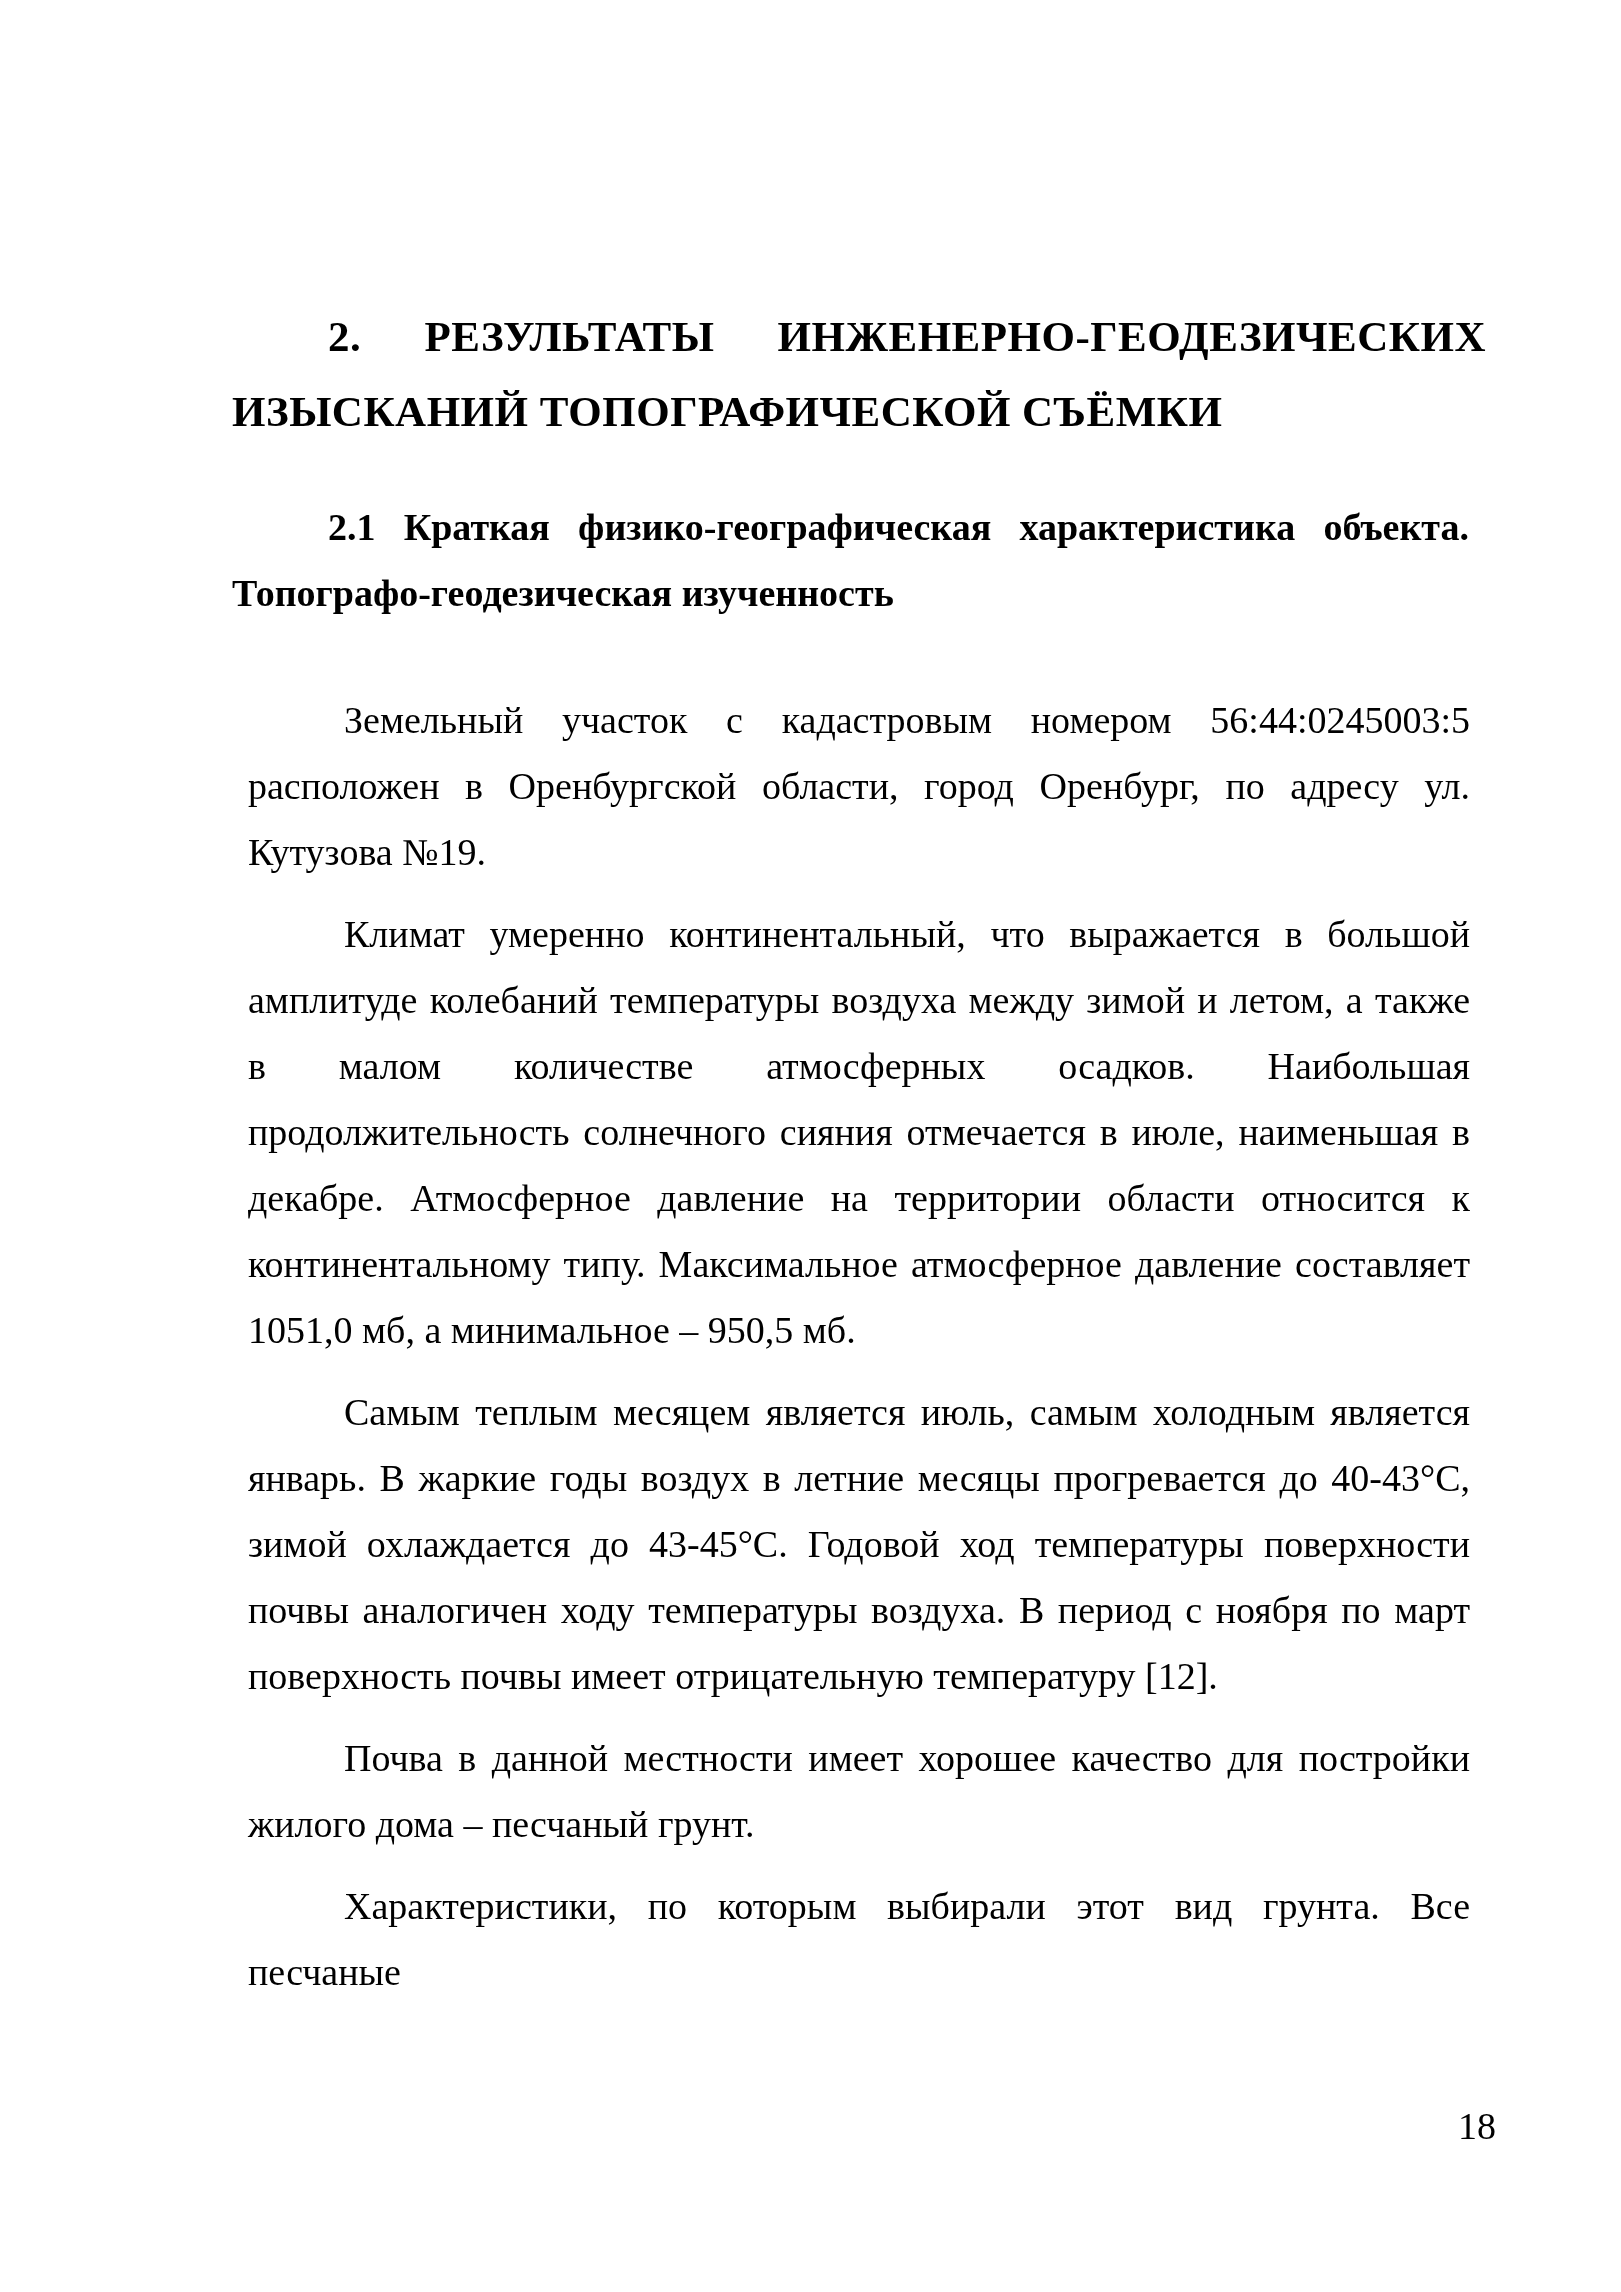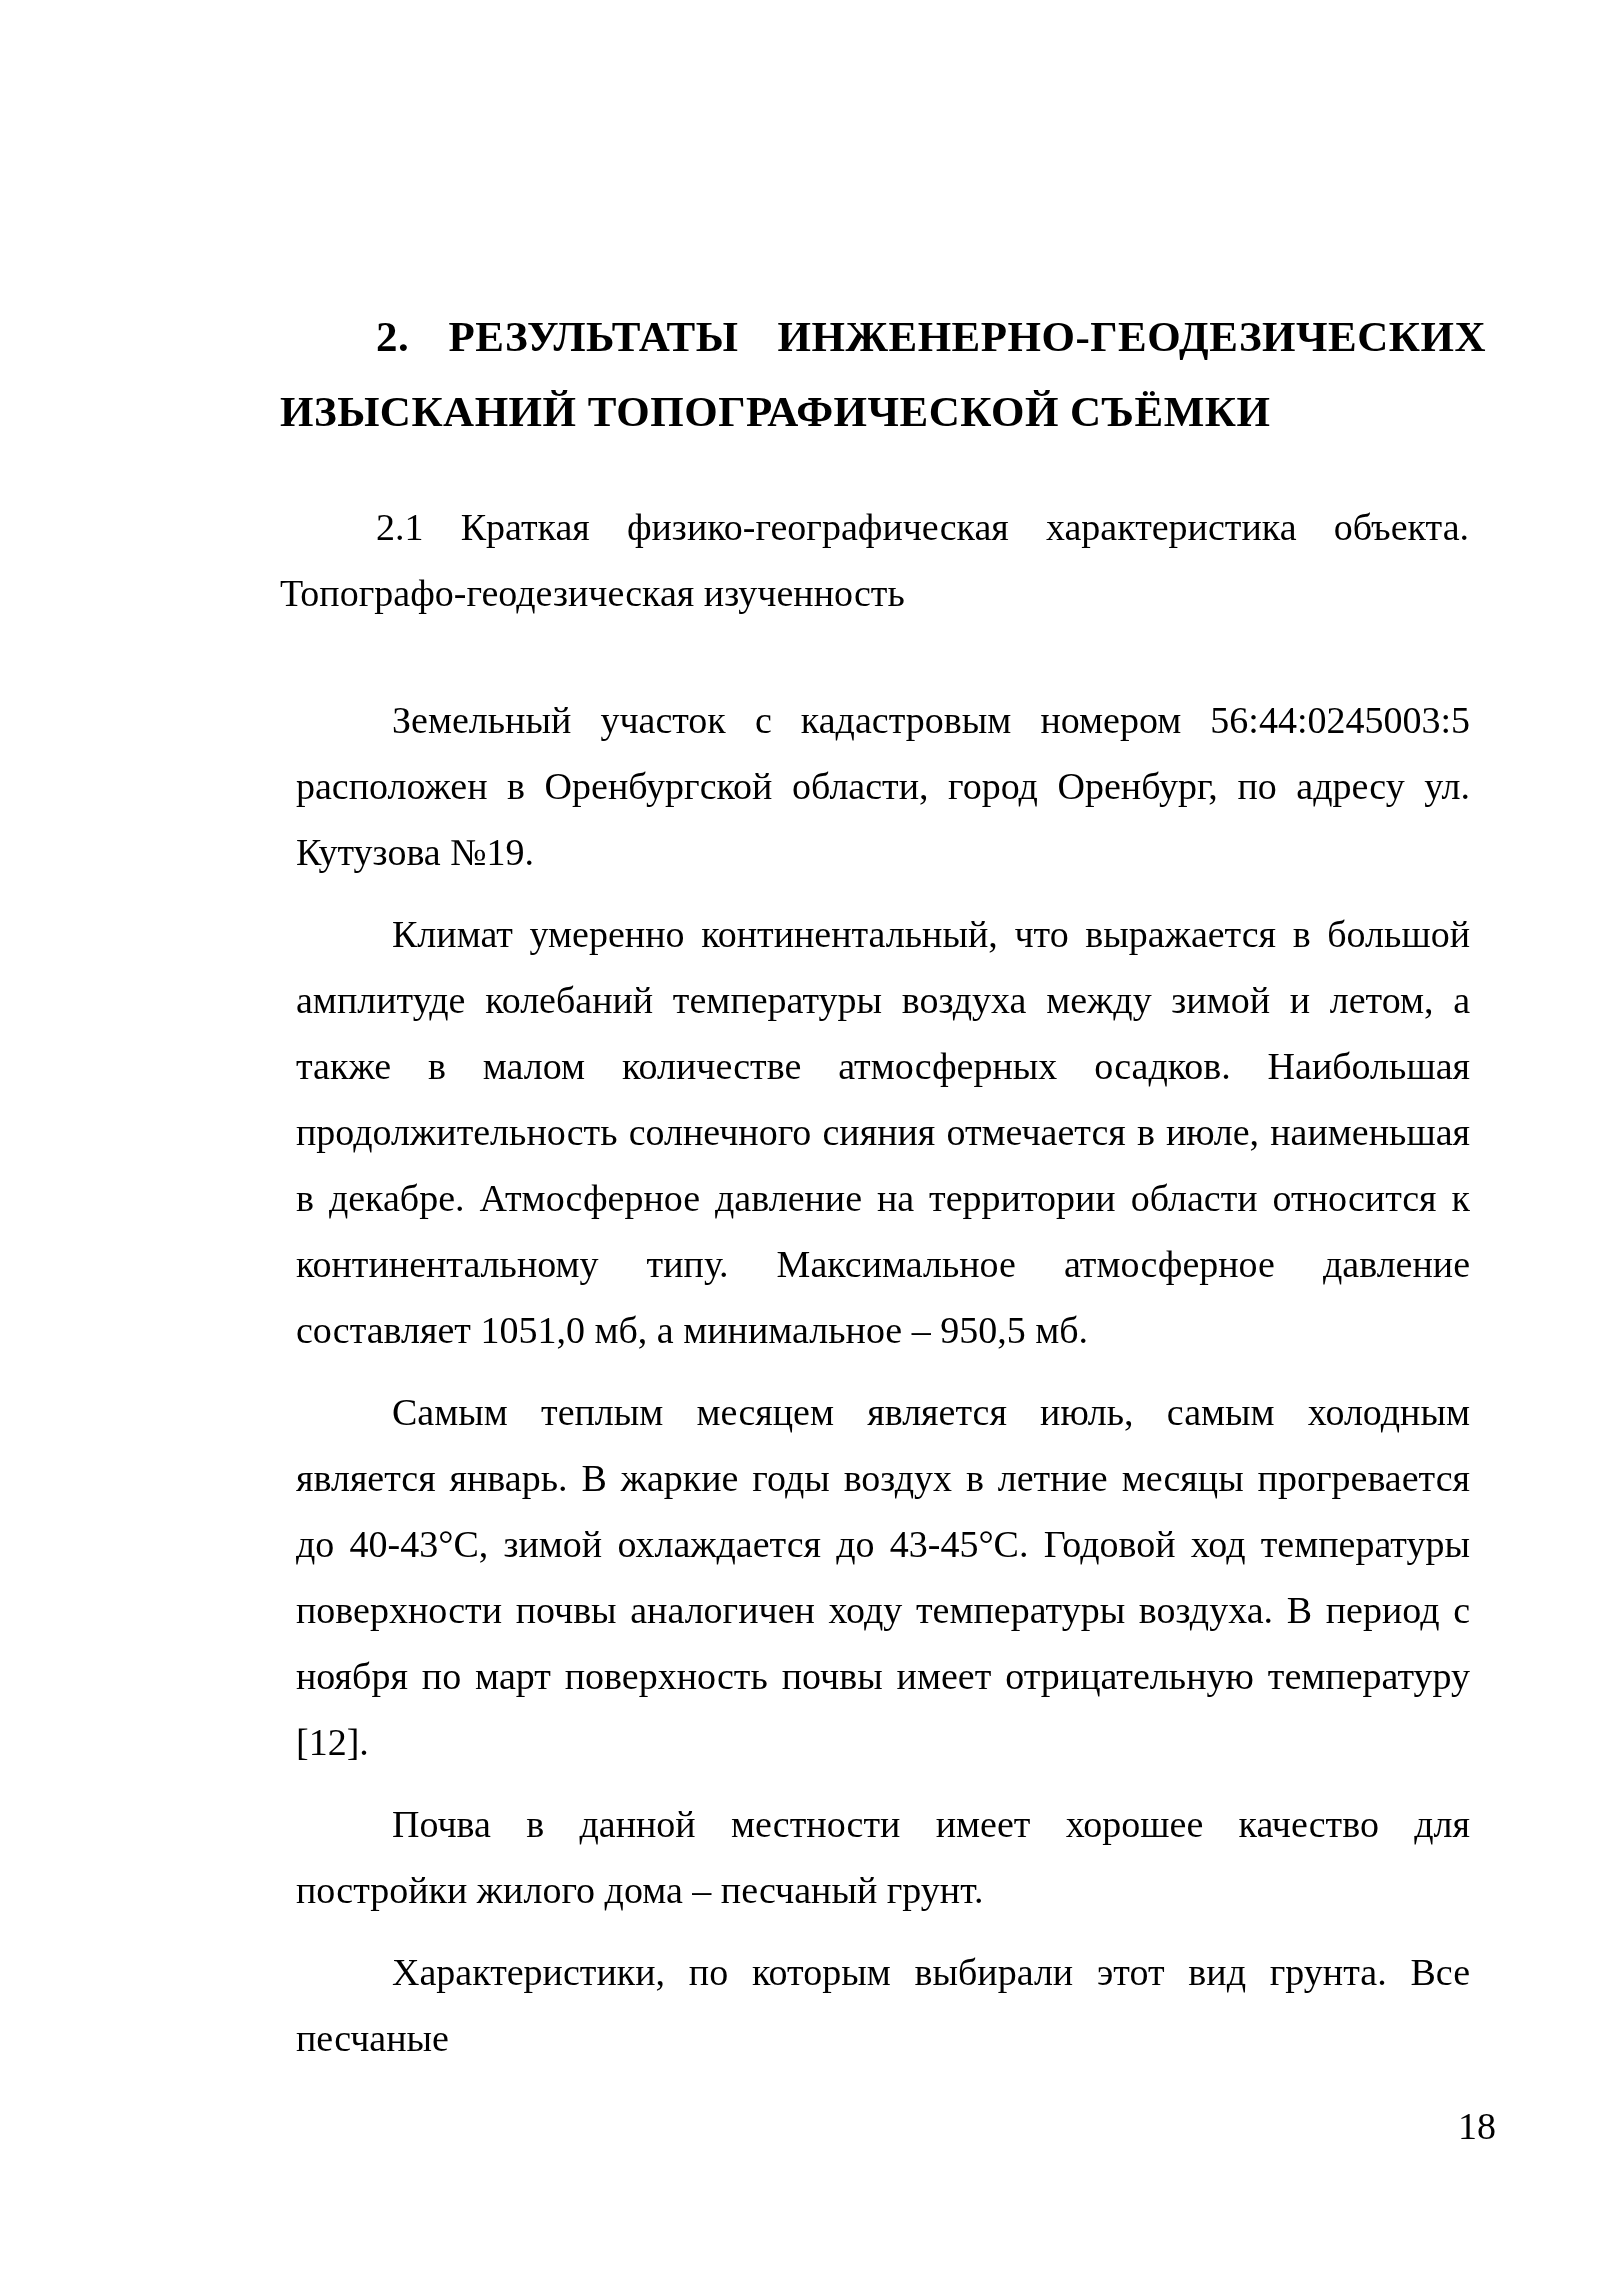--- a/index.html
+++ b/index.html
@@ -9,39 +9,38 @@
   }
   .page {
     position: relative;
     width: 1571px;
     height: 2293px;
     background: #ffffff;
     color: #000000;
     font-family: "Liberation Serif", "DejaVu Serif", serif;
     overflow: hidden;
     box-sizing: border-box;
-    padding-left: 48px;
   }
   .content {
     box-sizing: border-box;
     padding: 299px 85px 0 232px;
   }
   .section-heading {
     margin: 0;
     font-size: 43px;
     font-weight: bold;
     line-height: 75px;
     text-align: justify;
     text-indent: 96px;
     letter-spacing: 0.5px;
   }
   .subsection-heading {
     margin: 45px 17px 0 0;
     font-size: 38px;
-    font-weight: normal;
+    font-weight: bold;
     line-height: 66px;
     text-align: justify;
     text-indent: 96px;
   }
   .para {
     margin: 16px;
     font-size: 38px;
     font-weight: normal;
     line-height: 66px;
     text-align: justify;

